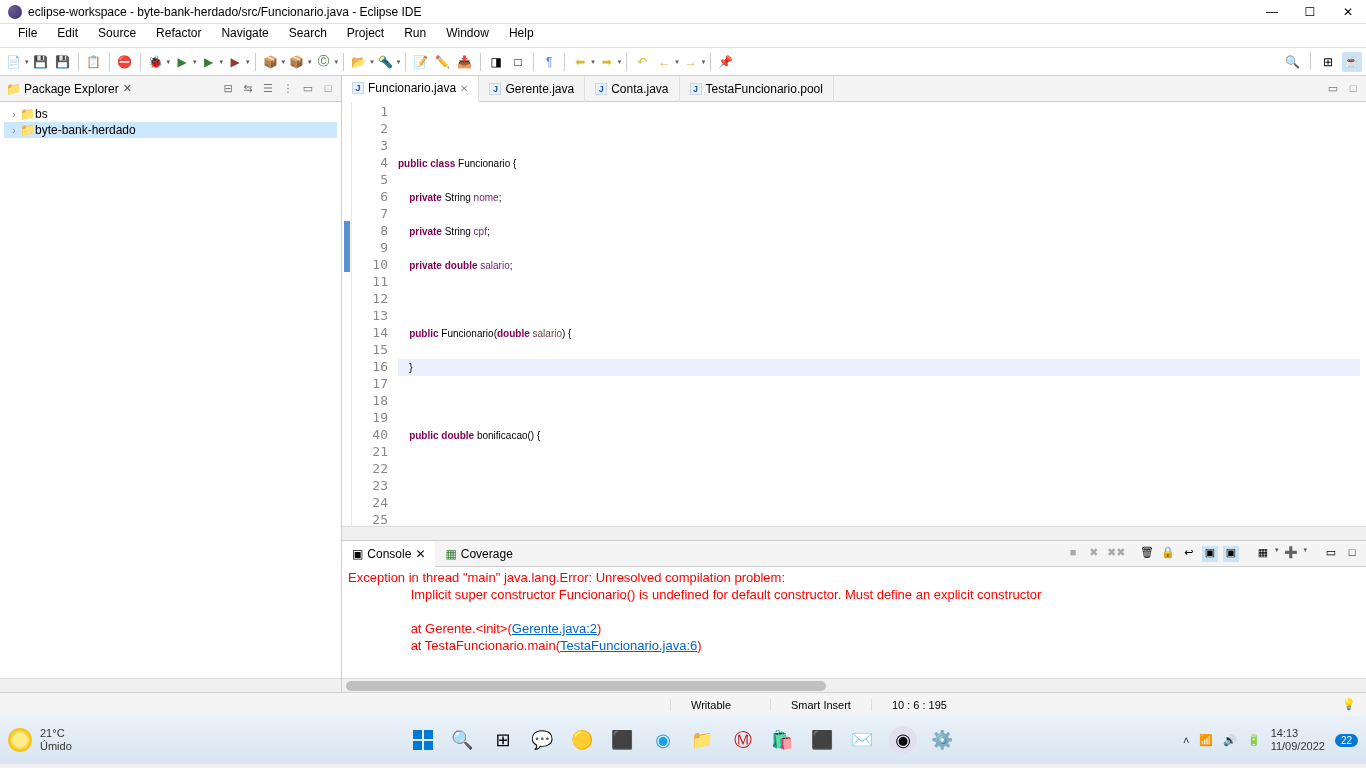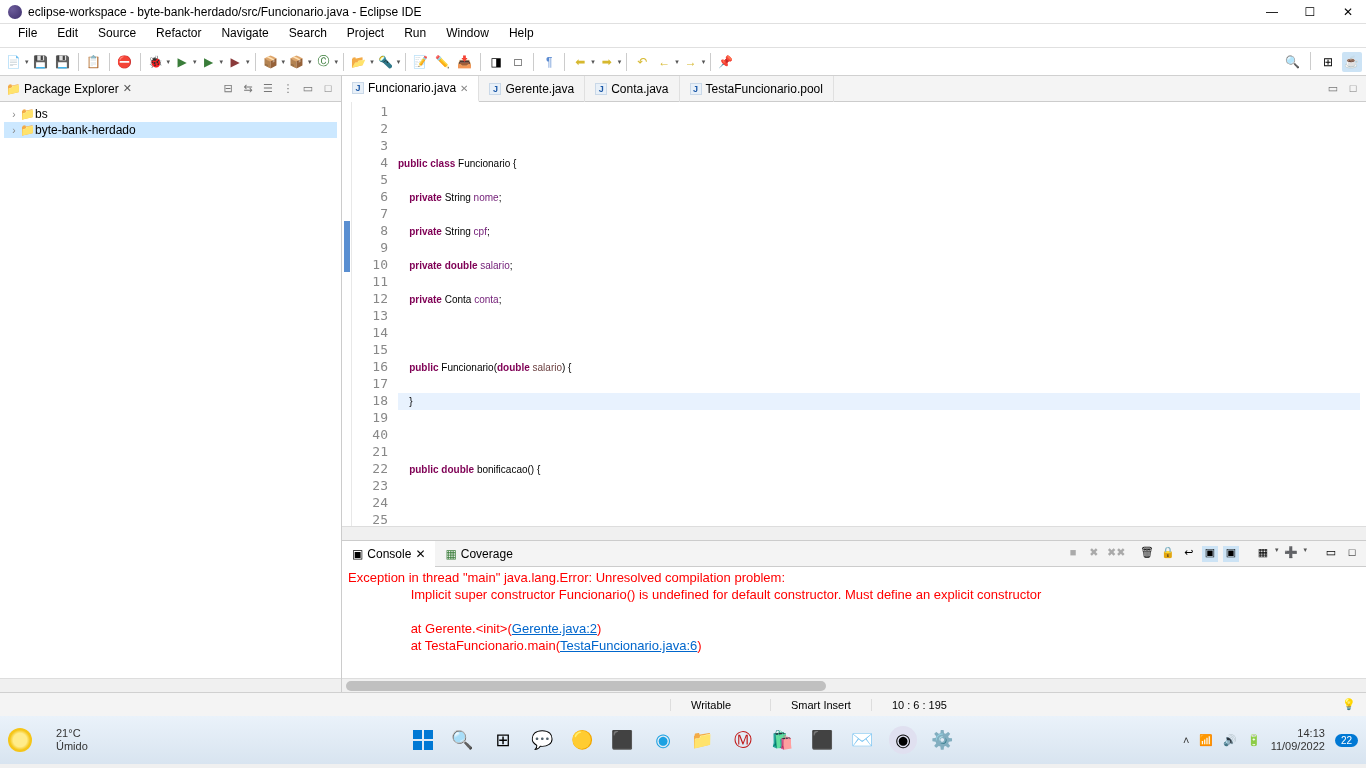--- a/index.html
+++ b/index.html
@@ -75,27 +75,27 @@
 .console-hscroll { height: 14px; background: #f0f0f0; border-top: 1px solid #ddd; position: relative; }
 .console-hscroll .thumb { position: absolute; left: 4px; top: 2px; width: 480px; height: 10px; background: #c0c0c0; border-radius: 5px; }
 
 
 .statusbar { height: 24px; background: #f4f4f4; border-top: 1px solid #d0d0d0; display: flex; align-items: center; font-size: 11px; }
 .status-cell { padding: 0 20px; border-left: 1px solid #ddd; min-width: 100px; }
 .bulb { margin-left: auto; padding-right: 10px; color: #f5c518; }
 
 
 .taskbar { height: 48px; background: linear-gradient(to top, #d8e4f0, #eaf2fa); display: flex; align-items: center; padding: 0 8px; position: relative; }
-.weather { display: flex; align-items: center; gap: 24px; }
+.weather { display: flex; align-items: center; gap: 8px; }
 .weather .sun { width: 24px; height: 24px; background: radial-gradient(circle, #ffec8b 40%, #f5c518 60%); border-radius: 50%; }
 .weather-text { font-size: 11px; color: #333; line-height: 13px; }
 .task-center { position: absolute; left: 50%; transform: translateX(-50%); display: flex; gap: 12px; align-items: center; }
 .task-icon { width: 28px; height: 28px; border-radius: 4px; cursor: pointer; display: flex; align-items: center; justify-content: center; font-size: 18px; }
 .tray { margin-left: auto; display: flex; align-items: center; gap: 10px; font-size: 11px; color: #333; }
-.tray-time { text-align: right; line-height: 13px; }
+.tray-time { text-align: left; line-height: 13px; }
 .notif-badge { background: #0078d4; color: #fff; border-radius: 10px; padding: 1px 6px; font-size: 10px; }
 
 svg { display: block; }
 </style>
 </head>
 <body>
 
 <div class="titlebar">
   <div class="eclipse-icon"></div>
   <div class="title">eclipse-workspace - byte-bank-herdado/src/Funcionario.java - Eclipse IDE</div>
@@ -264,21 +264,20 @@
         <div class="ln">23</div>
         <div class="ln">24</div>
         <div class="ln">25</div>
       </div>
       <div class="code">
 <div class="code-line"></div>
 <div class="code-line"><span class="kw">public</span> <span class="kw">class</span> <span>Funcionario</span><span> {</span></div>
 <div class="code-line">    <span class="kw">private</span> <span>String</span> <span class="field">nome</span><span>;</span></div>
 <div class="code-line">    <span class="kw">private</span> <span>String</span> <span class="field">cpf</span><span>;</span></div>
 <div class="code-line">    <span class="kw">private</span> <span class="kw">double</span> <span class="field">salario</span><span>;</span></div>
-<div class="code-line">    <span class="kw">private</span> <span>Conta</span> <span class="field">conta</span><span>;</span></div>
 <div class="code-line"></div>
 <div class="code-line">    <span class="kw">public</span> <span>Funcionario</span><span>(</span><span class="kw">double</span> <span class="param">salario</span><span>)</span><span> {</span></div>
 <div class="code-line current">    <span>}</span></div>
 <div class="code-line"></div>
 <div class="code-line">    <span class="kw">public</span> <span class="kw">double</span> <span>bonificacao</span><span>() {</span></div>
 
 
 
 
 

